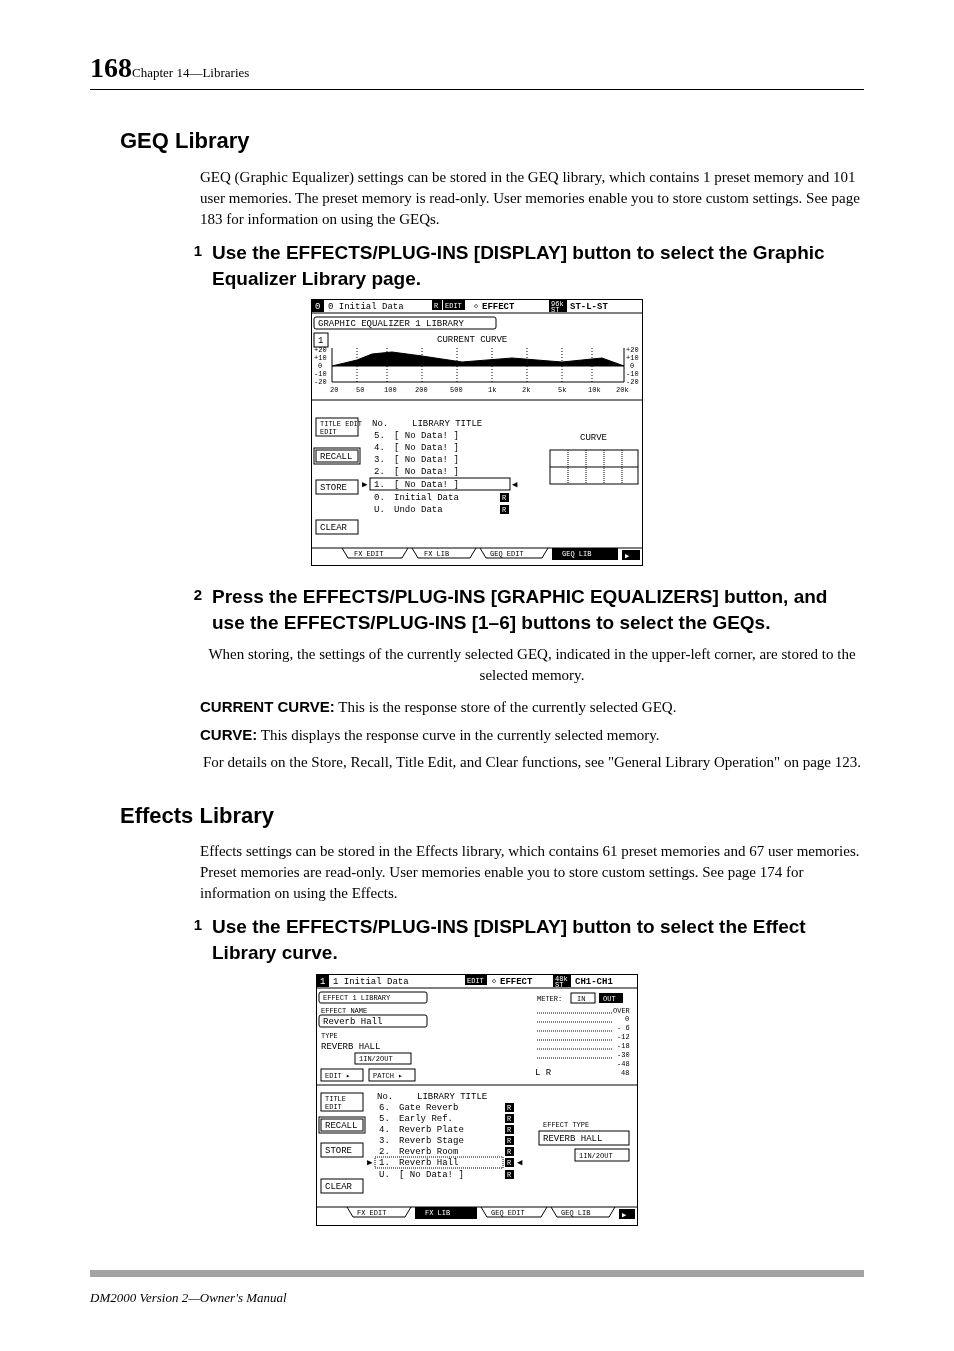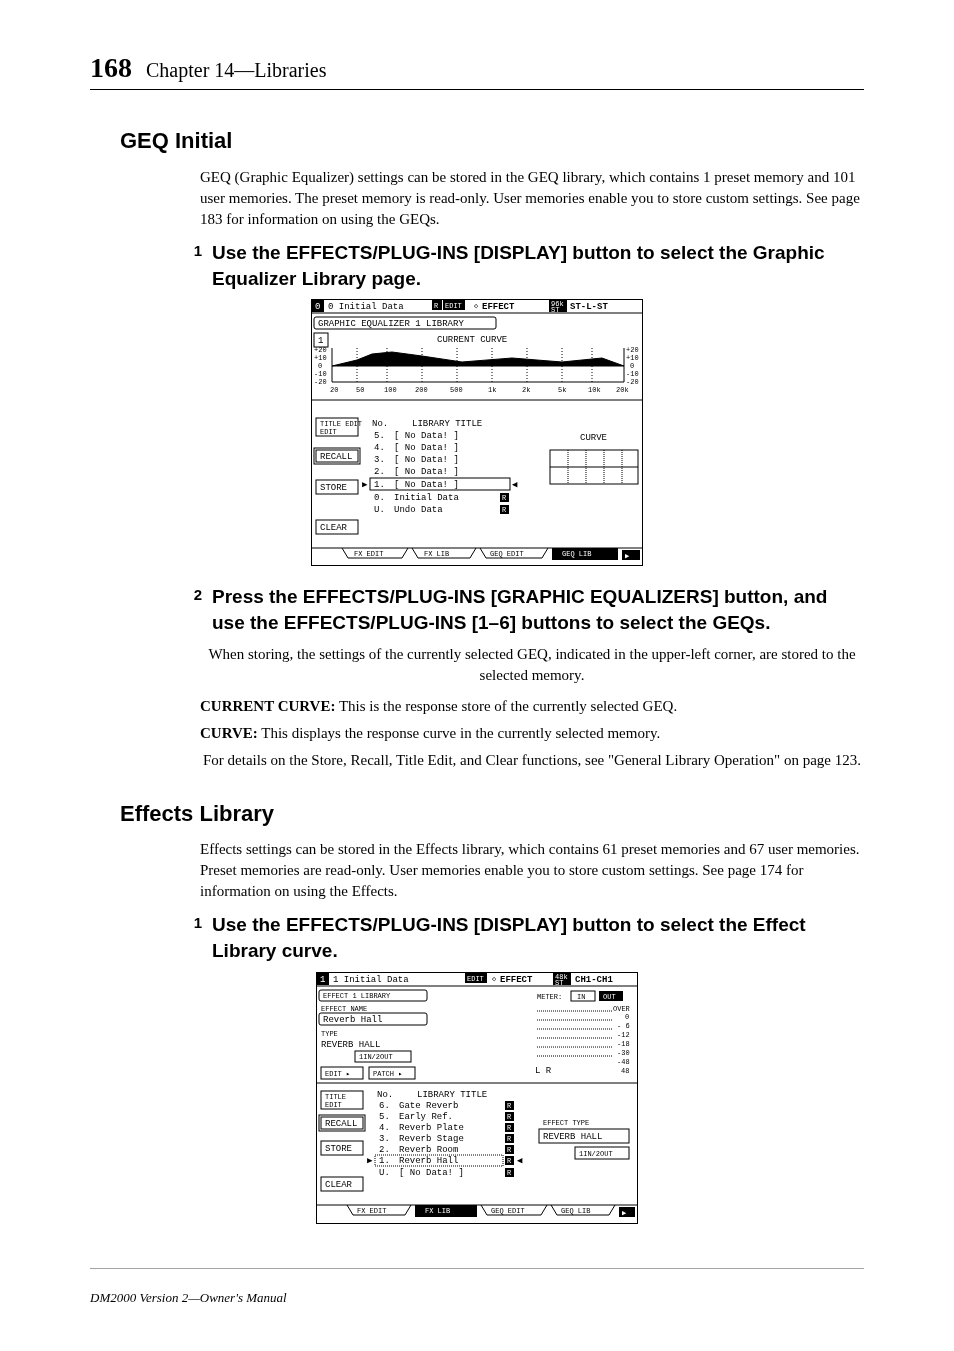--- a/index.html
+++ b/index.html
@@ -12,28 +12,27 @@
     padding: 48px 90px 40px 90px;
     width: 954px;
     box-sizing: border-box;
   }
   .header-line {
     border-bottom: 1px solid #000;
     padding-bottom: 2px;
     margin-bottom: 36px;
     display: flex;
     align-items: baseline;
-    gap: 14px;
   }
   .page-num {
     font-size: 28px;
     font-weight: bold;
   }
   .chapter-title {
-    font-size: 20px;
+    font-size: 13px;
   }
   h2.section-title {
     font-family: Verdana, Arial, sans-serif;
     font-weight: bold;
     font-size: 22px;
     margin: 0 0 10px 30px;
   }
   .body-para {
     margin: 0 0 10px 110px;
   }
@@ -59,32 +58,32 @@
   }
   .step-body {
     margin: 0 0 10px 110px;
     font-family: Georgia, 'Times New Roman', serif;
     text-align: center;
   }
   .def-line {
     margin: 0 0 6px 110px;
   }
   .def-term {
-    font-family: Liberation Serif, serif;
+    font-family: Liberation Sans, sans-serif;
     font-weight: bold;
     text-align: center;
   }
   .screenshot {
     display: block;
     margin: 8px auto 18px auto;
   }
   .footer-line {
-    border-top: 1px solid #a3a3a3;
+    border-top: 7px solid #a3a3a3;
     margin-top: 44px;
-    padding-top: 20px;
+    padding-top: 12px;
     font-style: italic;
     font-size: 13px;
   }
   
   .lcd {
     background: #fff;
     border: 1px solid #000;
   }
   .lcd text {
     font-family: 'Courier New', monospace;
@@ -100,21 +99,21 @@
   .lcd .tiny { font-size: 7px; }
 </style>
 </head>
 <body>
 
 <div class="header-line">
   <span class="page-num">168</span>
   <span class="chapter-title">Chapter 14—Libraries</span>
 </div>
 
-<h2 class="section-title">GEQ Initial</h2>
+<h2 class="section-title">GEQ Library</h2>
 <p class="body-para">GEQ (Graphic Equalizer) settings can be stored in the GEQ library, which contains 1 preset memory and 101 user memories. The preset memory is read-only. User memories enable you to store custom settings. See page 183 for information on using the GEQs.</p>
 
 <div class="step">
   <span class="step-num">1</span>
   <span class="step-text">Use the EFFECTS/PLUG-INS [DISPLAY] button to select the Graphic Equalizer Library page.</span>
 </div>
 
 <svg class="screenshot lcd" width="330" height="265" viewBox="0 0 330 265">
 
   <rect class="blk" x="0" y="0" width="12" height="12"></rect>

